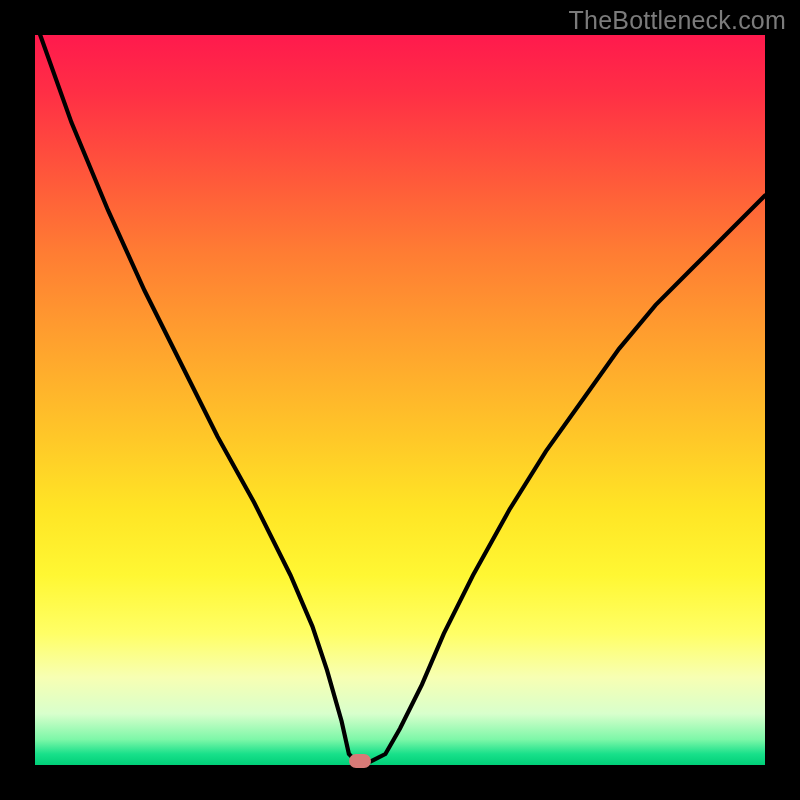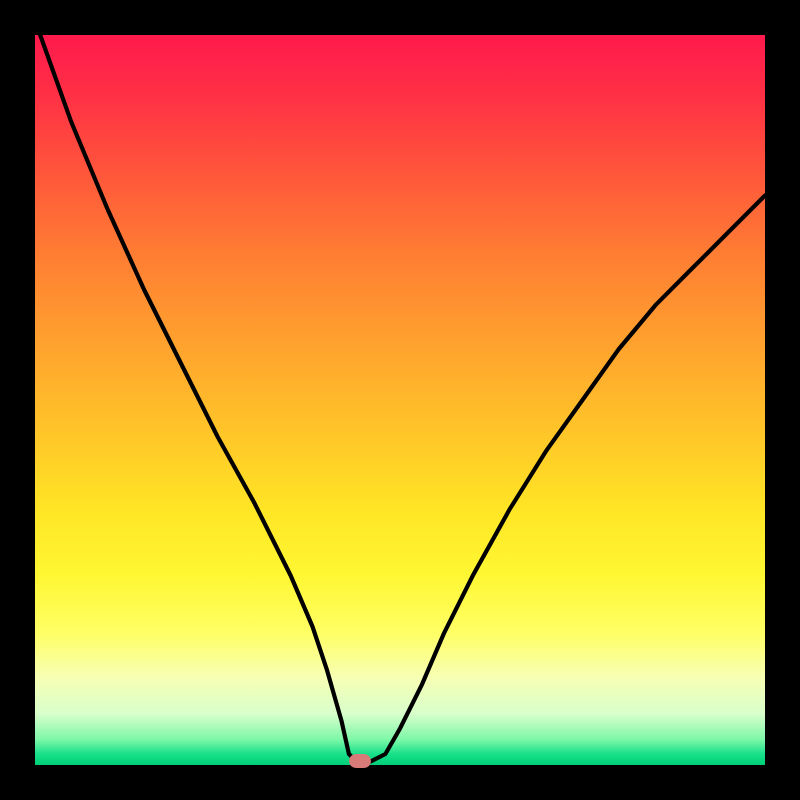--- a/index.html
+++ b/index.html
@@ -72,13 +72,14 @@
 
   <div class="plot">
 
     <svg class="svg-curve" width="730" height="730" viewBox="0 0 730 730">
       <path id="curve-path" fill="none" stroke="#000" stroke-width="4.2" stroke-linecap="round" d="M0.0 -14.6 L36.5 87.6 L73.0 175.2 L109.5 255.5 L146.0 328.5 L182.5 401.5 L219.0 467.2 L255.5 540.2 L277.4 591.3 L292.0 635.1 L306.6 686.2 L313.9 719.0 L321.2 726.4 L335.8 726.4 L350.4 719.0 L365.0 693.5 L386.9 649.7 L408.8 598.6 L438.0 540.2 L474.5 474.5 L511.0 416.1 L547.5 365.0 L584.0 313.9 L620.5 270.1 L657.0 233.6 L693.5 197.1 L730.0 160.6"></path>
     </svg>
 
     <div id="marker" class="marker" style="left: 313.85px; top: 718.62px;"></div>
   </div>
 
+  <div class="watermark">TheBottleneck.com</div>
 </div>
 
 </body></html>

